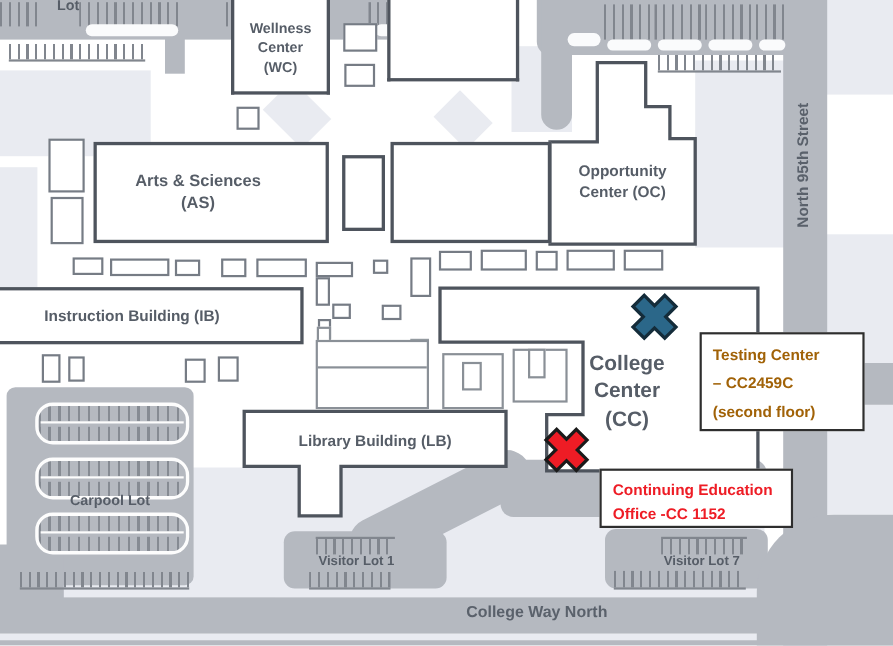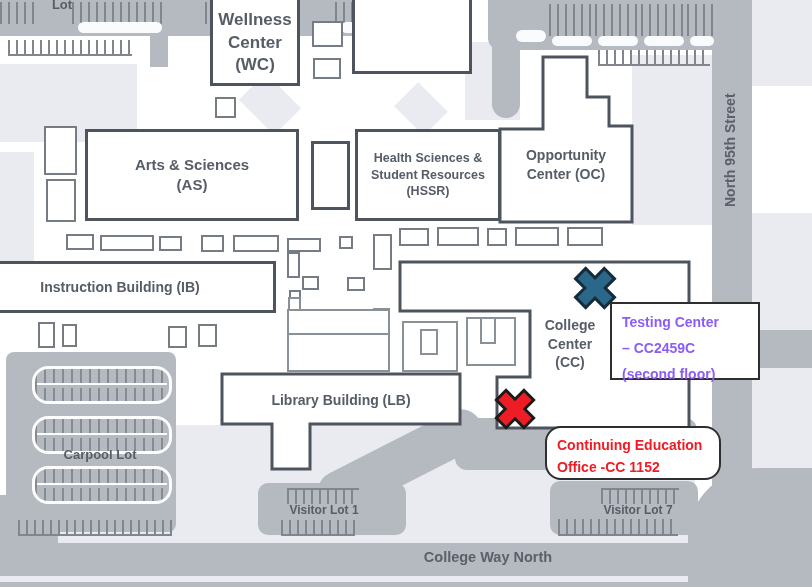--- a/index.html
+++ b/index.html
@@ -31,21 +31,21 @@
   .msin{position:absolute;background:#fff;border:2px solid #8a9097;box-sizing:border-box;}
   
   .blabel{position:absolute;display:flex;align-items:center;justify-content:center;text-align:center;
     color:#565d67;font-weight:bold;white-space:pre-line;line-height:1.35;}
   .street{color:#5a616b;}
   .vert{writing-mode:vertical-rl;transform:rotate(180deg);}
   
   .callout{position:absolute;background:#fff;border:2px solid #2e2e2e;box-sizing:border-box;
     font-weight:bold;white-space:pre-line;padding:6px 10px;z-index:30;}
   .callout-blue{font-size:14px;line-height:1.85;}
-  .callout-red{font-size:14px;line-height:1.6;border-radius:16px;}
+  .callout-red{font-size:14px;line-height:1.6;}
   
   .marker{position:absolute;z-index:25;}
   .mk-blue{stroke:#142c3a;stroke-width:2.5;}
   .mk-red{stroke:#1a1a1a;stroke-width:2.5;}
 </style>
 </head>
 <body>
 
 <div id="map-canvas">
 
@@ -155,47 +155,44 @@
     <div class="msline" style="top:22px;"></div>
   </div>
   <div class="ms" style="left:402px;top:321px;width:56px;height:51px;">
     <div class="msin" style="left:16px;top:6px;width:18px;height:26px;"></div>
   </div>
   <div class="ms" style="left:466px;top:317px;width:50px;height:49px;">
     <div class="msin" style="left:12px;top:-2px;width:16px;height:27px;"></div>
   </div>
 
   <div class="blabel" style="left:40px;top:-4px;width:44px;height:18px;font-size:13px;">Lot</div>
-  <div class="blabel" style="left:210px;top:4px;width:90px;height:78px;font-size:17px;">Wellness
+  <div class="blabel" style="left:210px;top:4px;width:90px;height:78px;font-size:13px;">Wellness
 Center
 (WC)</div>
-  <div class="blabel" style="left:85px;top:148px;width:214px;height:54px;font-size:15px;">Arts &amp; Sciences
+  <div class="blabel" style="left:73px;top:148px;width:214px;height:54px;font-size:15px;">Arts &amp; Sciences
 (AS)</div>
-  <div class="blabel" style="left:357px;top:140px;width:142px;height:70px;font-size:12.5px;">Health Sciences &amp;
-Student Resources
-(HSSR)</div>
   <div class="blabel" style="left:500px;top:136px;width:132px;height:58px;font-size:14px;">Opportunity
 Center (OC)</div>
   <div class="blabel" style="left:0;top:272px;width:240px;height:30px;font-size:14px;">Instruction Building (IB)</div>
-  <div class="blabel" style="left:513px;top:308px;width:114px;height:72px;font-size:14px;">College
+  <div class="blabel" style="left:513px;top:320px;width:114px;height:72px;font-size:19px;">College
 Center
 (CC)</div>
   <div class="blabel" style="left:40px;top:446px;width:120px;height:18px;font-size:13px;">Carpool Lot</div>
   <div class="blabel" style="left:222px;top:380px;width:238px;height:40px;font-size:14px;">Library Building (LB)</div>
   <div class="blabel" style="left:276px;top:502px;width:96px;height:16px;font-size:12px;">Visitor Lot 1</div>
   <div class="blabel" style="left:590px;top:502px;width:96px;height:16px;font-size:12px;">Visitor Lot 7</div>
   <div class="blabel street" style="left:403px;top:547px;width:170px;height:22px;font-size:14.5px;">College Way North</div>
   <div class="blabel street vert" style="left:710px;top:55px;width:40px;height:190px;font-size:14px;">North 95th Street</div>
 
   <svg class="marker" style="left:571px;top:264px;" width="48" height="48" viewBox="0 0 40 40">
     <path class="mk-blue" transform="rotate(45 20 20)" d="M14 3 H26 V14 H37 V26 H26 V37 H14 V26 H3 V14 H14 Z" fill="#2b6789"></path>
   </svg>
   <svg class="marker" style="left:492px;top:386px;" width="46" height="46" viewBox="0 0 40 40">
     <path class="mk-red" transform="rotate(45 20 20)" d="M14 3 H26 V14 H37 V26 H26 V37 H14 V26 H3 V14 H14 Z" fill="#ee1c25"></path>
   </svg>
 
-  <div class="callout callout-blue" style="left:610px;top:302px;width:150px;height:78px;color:#8b5cf6;">Testing Center
+  <div class="callout callout-blue" style="left:636px;top:302px;width:150px;height:90px;color:#a16207;">Testing Center
 – CC2459C
 (second floor)</div>
   <div class="callout callout-red" style="left:545px;top:426px;width:176px;height:54px;color:#ee1c25;">Continuing Education
 Office -CC 1152</div>
 
 </div>
 
 </body></html>

